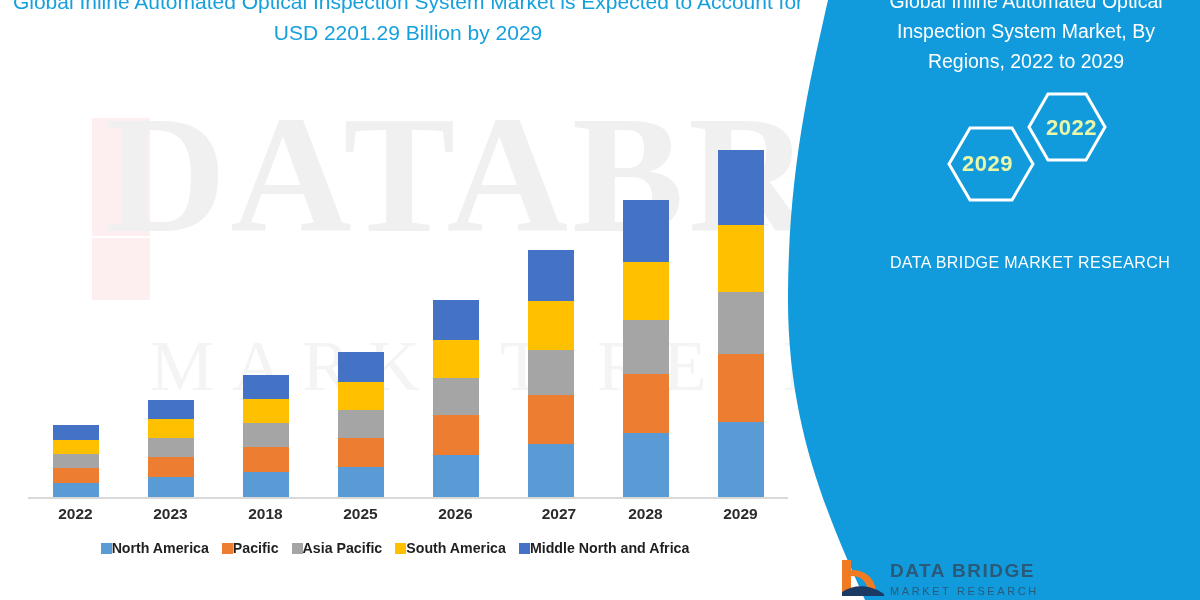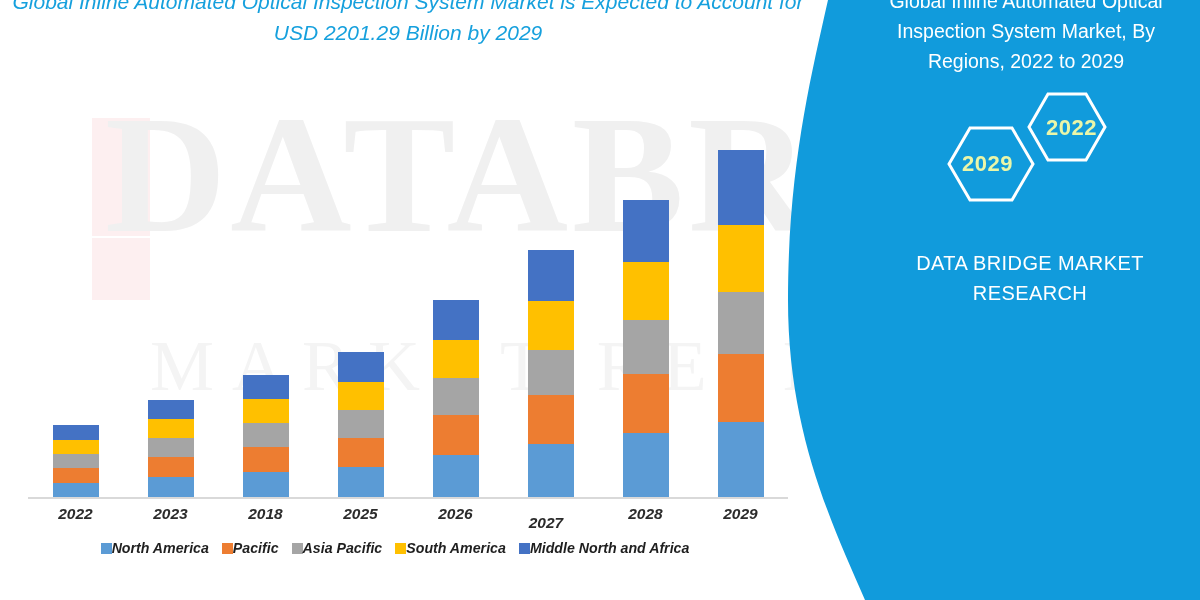--- a/index.html
+++ b/index.html
@@ -36,40 +36,40 @@
     text-align:center;color:#ffffff;font-size:19.5px;line-height:30px;
     font-weight:normal;
   }
   .hexwrap{position:absolute;left:900px;top:88px;width:240px;height:140px;}
   .hex-label{
     position:absolute;color:#eaf6a8;font-weight:bold;font-size:22px;
     letter-spacing:.5px;
   }
   .rp-brand{
     position:absolute;left:880px;top:248px;width:300px;text-align:center;
-    color:#ffffff;font-size:20px;line-height:30px;letter-spacing:.4px;
+    color:#ffffff;font-size:16px;line-height:30px;letter-spacing:.4px;
   }
 
   
   .logo{position:absolute;left:840px;top:556px;width:260px;height:44px;}
   .logo-text{
     position:absolute;left:50px;top:4px;color:#2a5a78;
     font-size:19px;font-weight:bold;letter-spacing:1.5px;line-height:21px;
   }
   .logo-text .l2{display:block;font-size:11px;letter-spacing:2.6px;font-weight:normal;color:#2a5a78;}
 
   
   .chart-title{
     position:absolute;left:8px;top:-14px;width:800px;
     text-align:center;color:#16a0dd;font-size:21px;line-height:31px;
     font-weight:normal;
   }
 
   
-  .plot{position:absolute;left:0;top:0;width:790px;height:580px;font-style:italic;}
+  .plot{position:absolute;left:0;top:0;width:790px;height:580px;}
   .axis-line{position:absolute;left:28px;top:497px;width:760px;height:2px;background:#d9d9d9;}
 
   .bars{position:absolute;left:28px;top:110px;width:760px;height:387px;}
   .bargroup{
     position:absolute;bottom:0;width:46px;
     display:flex;flex-direction:column-reverse;
   }
   .seg{width:100%;box-sizing:border-box;}
 
   .xlabels{position:absolute;left:28px;top:505px;width:760px;height:28px;}
@@ -113,20 +113,31 @@
     <svg width="240" height="140" viewBox="0 0 240 140">
       <polygon points="148,6 186,6 205,39 186,72 148,72 129,39" fill="none" stroke="#ffffff" stroke-width="3"></polygon>
       <polygon points="70,40 112,40 133,76 112,112 70,112 49,76" fill="none" stroke="#ffffff" stroke-width="3"></polygon>
     </svg>
     <div class="hex-label" style="left:146px;top:27px;">2022</div>
     <div class="hex-label" style="left:62px;top:63px;">2029</div>
   </div>
 
   <div class="rp-brand">DATA BRIDGE MARKET RESEARCH</div>
 
+  <div class="logo">
+    <svg width="46" height="40" viewBox="0 0 46 40">
+      <rect x="2" y="4" width="9" height="32" fill="#F07B22"></rect>
+      <path d="M11 14 C 26 14 34 22 36 34 L 28 34 C 26 24 20 20 11 20 Z" fill="#F07B22"></path>
+      <path d="M2 36 C 14 28 30 28 44 38 L 44 40 L 2 40 Z" fill="#1B3A63"></path>
+    </svg>
+    <div class="logo-text">
+      <span>DATA BRIDGE</span>
+      <span class="l2">MARKET RESEARCH</span>
+    </div>
+  </div>
 
   <div class="plot">
     <div class="chart-title">Global Inline Automated Optical Inspection System Market is Expected to Account for USD 2201.29 Billion by 2029</div>
 
     <div class="axis-line"></div>
 
     <div class="bars" id="bars">
         <div class="bargroup" style="left: 24.5px;">
           <div class="seg" style="height: 14px; background: rgb(91, 155, 213);"></div>
           <div class="seg" style="height: 15px; background: rgb(237, 125, 49);"></div>
@@ -184,21 +195,21 @@
           <div class="seg" style="height: 75px; background: rgb(68, 114, 196);"></div>
         </div>
       </div>
 
     <div class="xlabels" id="xlabels">
         <div class="xlab" style="left: 7.5px;">2022</div>
         <div class="xlab" style="left: 102.5px;">2023</div>
         <div class="xlab" style="left: 197.5px;">2018</div>
         <div class="xlab" style="left: 292.5px;">2025</div>
         <div class="xlab" style="left: 387.5px;">2026</div>
-        <div class="xlab" style="left: 478px; margin-top: 9px;">2027</div>
+        <div class="xlab" style="left: 491px;">2027</div>
         <div class="xlab" style="left: 577.5px;">2028</div>
         <div class="xlab" style="left: 672.5px;">2029</div>
       </div>
 
     <div class="legend" id="legend">
         <div class="legend-item">
           <span class="legend-swatch" style="background: rgb(91, 155, 213);"></span>
           <span class="legend-label">North America</span>
         </div>
         <div class="legend-item">

